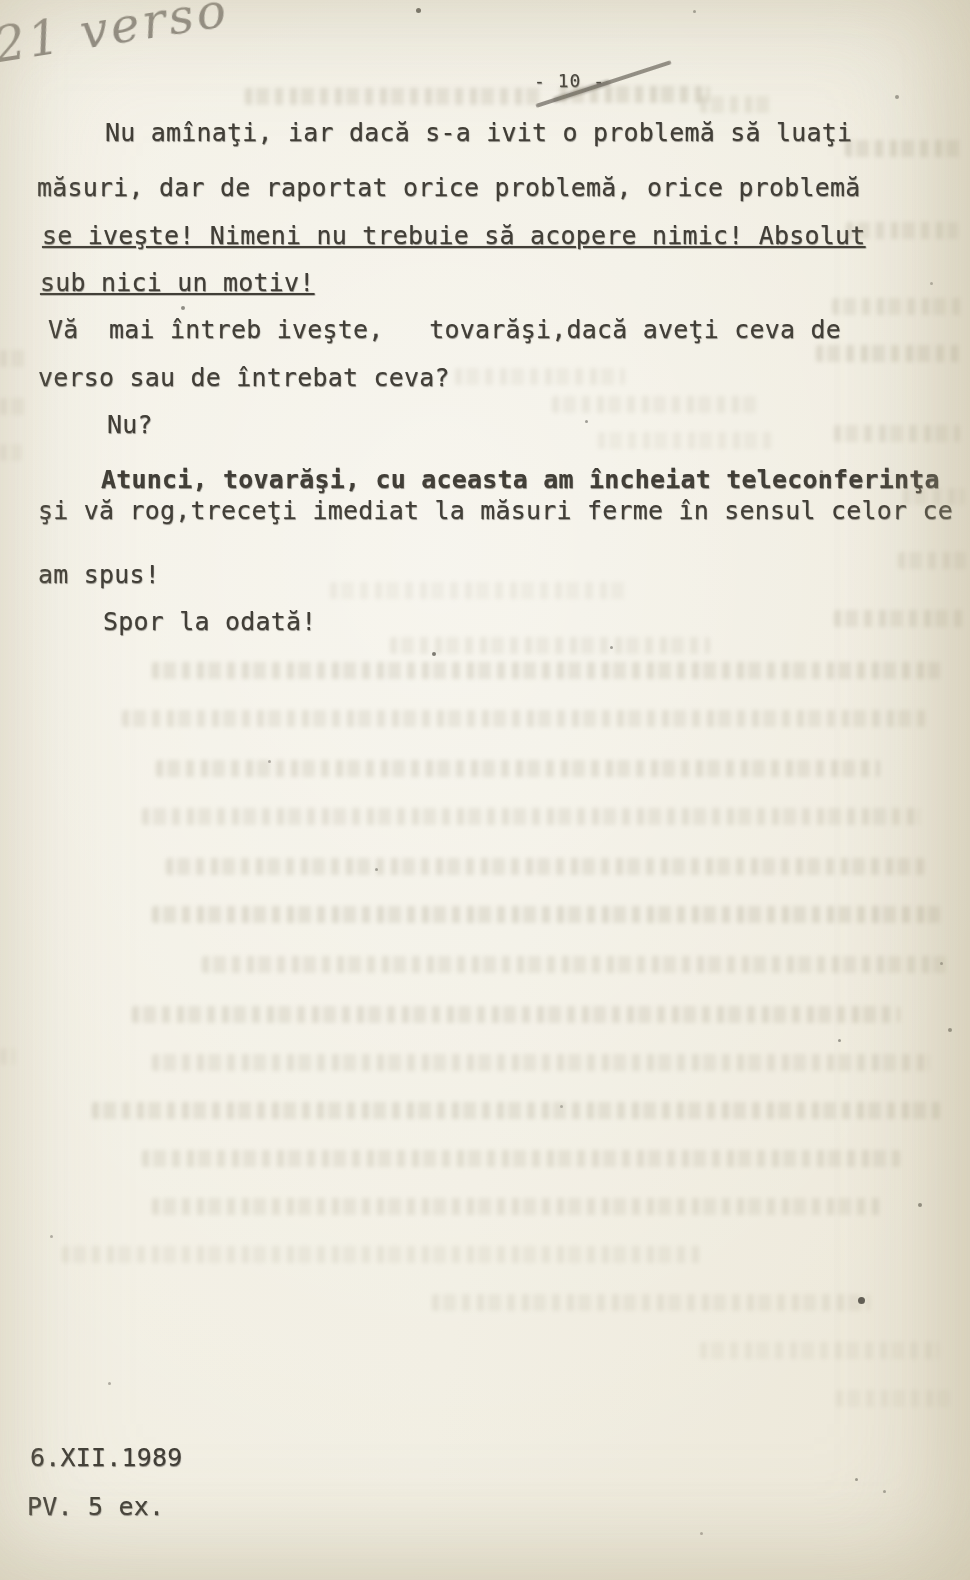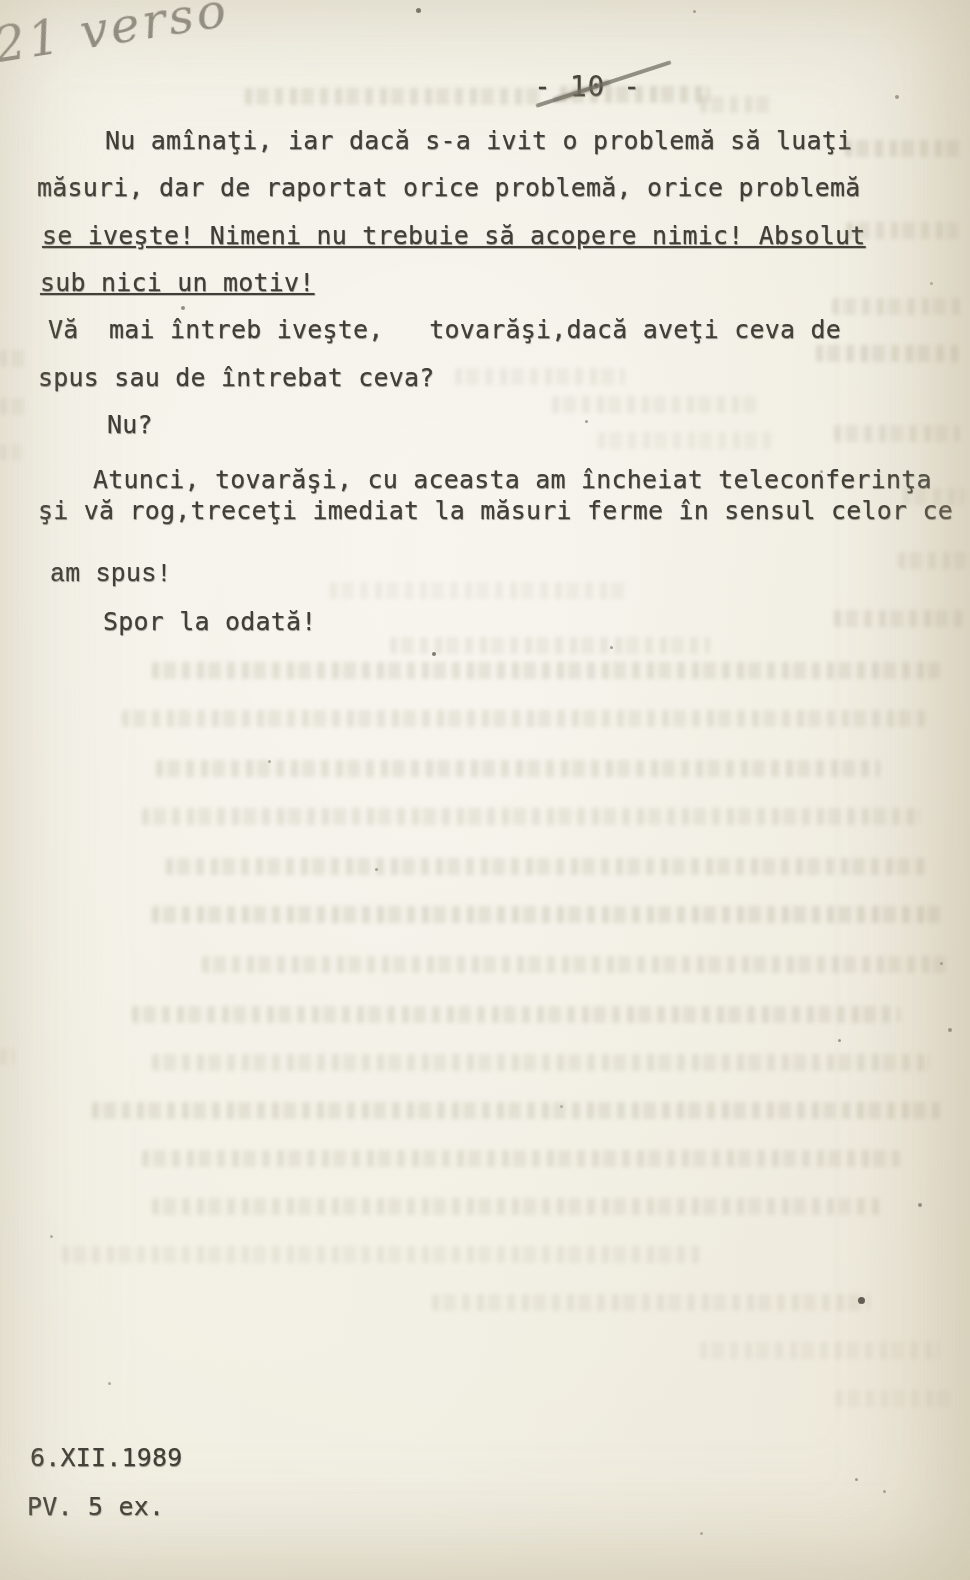--- a/index.html
+++ b/index.html
@@ -23,21 +23,21 @@
     text-shadow: 0.5px 0.6px 0.8px rgba(64,61,54,0.55), -0.3px -0.2px 0.5px rgba(64,61,54,0.22);
   }
   .handwritten {
     position:absolute; left:-10px; top:18px;
     font-family:"DejaVu Serif","Liberation Serif",serif; font-style:italic;
     font-size:49px; letter-spacing:3px; color:rgba(118,114,105,0.82);
     transform:rotate(-9deg); transform-origin:left top; filter:blur(0.45px);
     white-space:pre;
   }
   .pagenum {
-    position:absolute; left:534px; top:70px; font-size:28px; white-space:pre;
+    position:absolute; left:534px; top:70px; font-size:18px; white-space:pre;
     color:#45423b; letter-spacing:1px;
     text-shadow: 0.5px 0.6px 0.8px rgba(64,61,54,0.5);
   }
   .strike {
     position:absolute; left:536px; top:104px; width:142px; height:4px;
     background:rgba(108,104,96,0.72); border-radius:2px;
     transform:rotate(-18deg); transform-origin:left center; filter:blur(0.45px);
   }
   .strike::after {
     content:""; position:absolute; left:18px; top:-1px; width:60px; height:6px;
@@ -58,30 +58,30 @@
 <body>
 
 <div class="page">
 
   <div class="handwritten">21 verso</div>
 
   <div class="pagenum">- 10 -</div>
   <div class="strike"></div>
 
   <div id="body-lines">
-      <div class="tline" style="left: 105px; top: 124px; text-align: right;">Nu amînaţi, iar dacă s-a ivit o problemă să luaţi</div>
+      <div class="tline" style="left: 105px; top: 116px; text-align: right;">Nu amînaţi, iar dacă s-a ivit o problemă să luaţi</div>
       <div class="tline" style="left: 37px; top: 171.3px;">măsuri, dar de raportat orice problemă, orice problemă</div>
       <div class="tline" style="left: 42px; top: 218.6px; text-decoration: underline;">se iveşte! Nimeni nu trebuie să acopere nimic! Absolut</div>
       <div class="tline" style="left: 40px; top: 265.9px; text-decoration: underline;">sub nici un motiv!</div>
       <div class="tline" style="left: 48px; top: 313.2px;">Vă  mai întreb iveşte,   tovarăşi,dacă aveţi ceva de</div>
-      <div class="tline" style="left: 38px; top: 360.5px;">spus sau de întrebat ceva?</div>
+      <div class="tline" style="left: 38px; top: 360.5px;">verso sau de întrebat ceva?</div>
       <div class="tline" style="left: 107px; top: 407.8px;">Nu?</div>
-      <div class="tline" style="left: 93px; top: 463.1px;">Atunci, tovarăşi, cu aceasta am încheiat teleconferinţa</div>
+      <div class="tline" style="left: 101px; top: 463.1px; font-weight: bold;">Atunci, tovarăşi, cu aceasta am încheiat teleconferinţa</div>
       <div class="tline" style="left: 38px; top: 494px;">şi vă rog,treceţi imediat la măsuri ferme în sensul celor ce</div>
-      <div class="tline" style="left: 50px; top: 557.7px; font-family: Liberation Mono, monospace;">am spus!</div>
+      <div class="tline" style="left: 38px; top: 557.7px;">am spus!</div>
       <div class="tline" style="left: 103px; top: 605px;">Spor la odată!</div>
     </div>
 
   <div class="tline footer-date">6.XII.1989</div>
   <div class="tline footer-copies">PV. 5 ex.</div>
 
   <div id="ghosts">
       <div class="ghost" style="top: 88px; left: 245px; width: 300px; opacity: 0.4;"></div>
       <div class="ghost" style="top: 86px; left: 560px; width: 150px; opacity: 0.45;"></div>
       <div class="ghost" style="top: 96px; left: 700px; width: 70px; opacity: 0.3;"></div>

